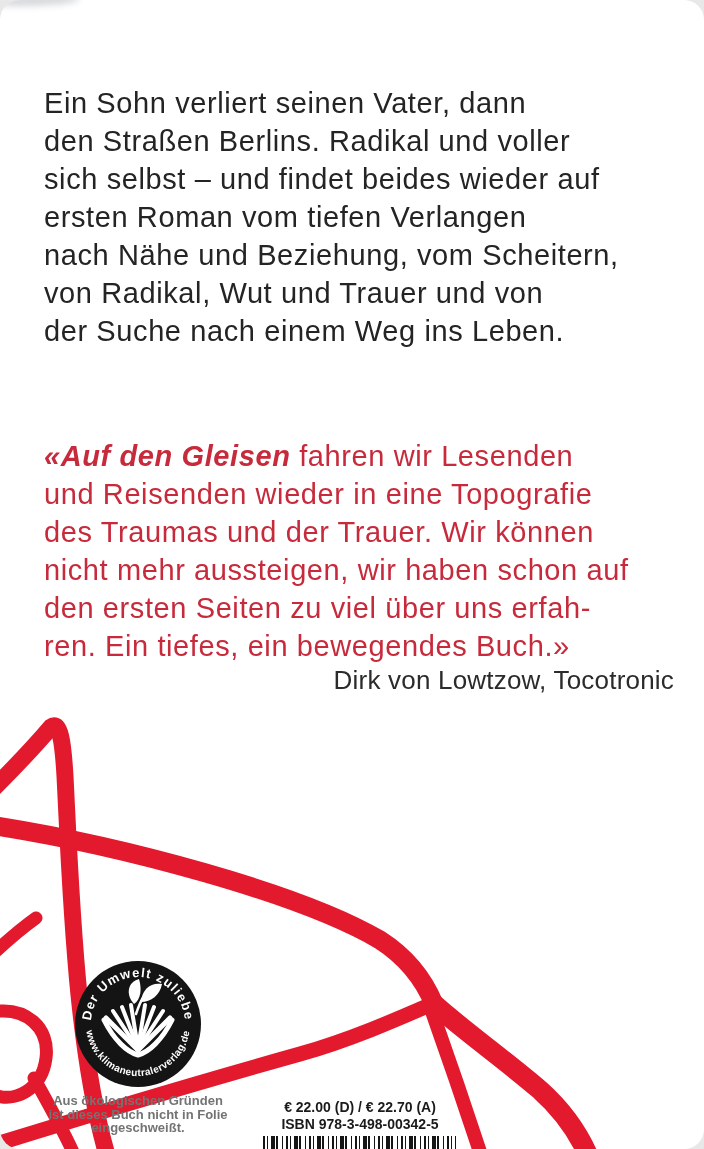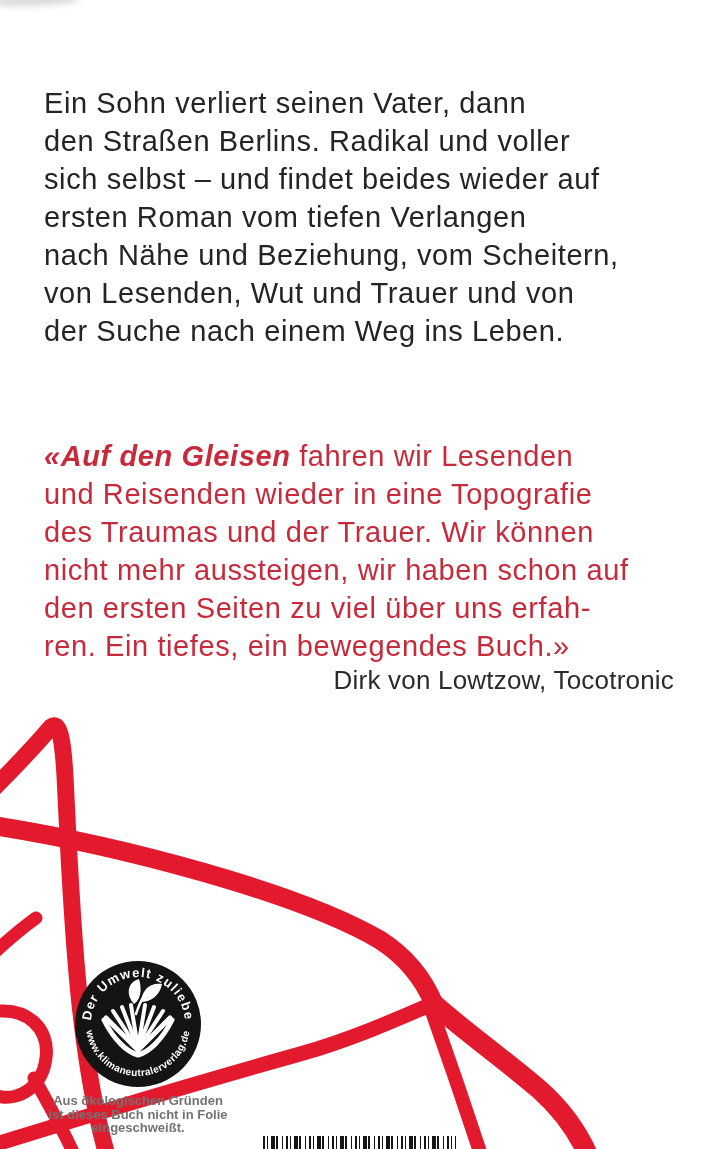--- a/index.html
+++ b/index.html
@@ -4,20 +4,21 @@
 <style>
   html,body{margin:0;padding:0;background:#e8e8e8;}
   *{box-sizing:border-box;}
   #cover{
     position:relative;
     width:704px;height:1149px;
     margin:0 auto;
     background:#ffffff;
     overflow:hidden;
     font-family:"Liberation Sans","DejaVu Sans",sans-serif;
+    border-radius:20px;
   }
   .textline{white-space:nowrap;}
   #blurb{
     position:absolute;left:44px;top:84px;
     font-size:29px;line-height:38px;
     letter-spacing:0.6px;
     color:#242424;
   }
   #quote{
     position:absolute;left:44px;top:437px;
@@ -83,21 +84,21 @@
 
     <path stroke-width="13" d="M 36 918 C 22 928, 8 940, -6 953"></path>
   </svg>
 
   <div id="blurb">
     <div class="textline">Ein Sohn verliert seinen Vater, dann</div>
     <div class="textline">den Straßen Berlins. Radikal und voller</div>
     <div class="textline">sich selbst – und findet beides wieder auf</div>
     <div class="textline">ersten Roman vom tiefen Verlangen</div>
     <div class="textline">nach Nähe und Beziehung, vom Scheitern,</div>
-    <div class="textline">von Lesenden, Wut und Trauer und von</div>
+    <div class="textline">von Radikal, Wut und Trauer und von</div>
     <div class="textline">der Suche nach einem Weg ins Leben.</div>
   </div>
 
   <div id="quote">
     <div class="textline"><span class="ital">«Auf den Gleisen</span><span> fahren wir Lesenden</span></div>
     <div class="textline">und Reisenden wieder in eine Topografie</div>
     <div class="textline">des Traumas und der Trauer. Wir können</div>
     <div class="textline">nicht mehr aussteigen, wir haben schon auf</div>
     <div class="textline">den ersten Seiten zu viel über uns erfah-</div>
     <div class="textline">ren. Ein tiefes, ein bewegendes Buch.»</div>
@@ -137,16 +138,20 @@
       <path d="M 32 62 C 42 82, 55 94, 66 97 C 77 94, 90 82, 100 62" stroke-width="5"></path>
     </g>
   </svg>
 
   <div id="eco-note">
     <div class="textline">Aus ökologischen Gründen</div>
     <div class="textline">ist dieses Buch nicht in Folie</div>
     <div class="textline">eingeschweißt.</div>
   </div>
 
+  <div id="pricing">
+    <div class="textline">€ 22.00 (D) / € 22.70 (A)</div>
+    <div class="textline">ISBN 978-3-498-00342-5</div>
+  </div>
 
   <div id="barcode"></div>
 
 </div>
 
 </body></html>

